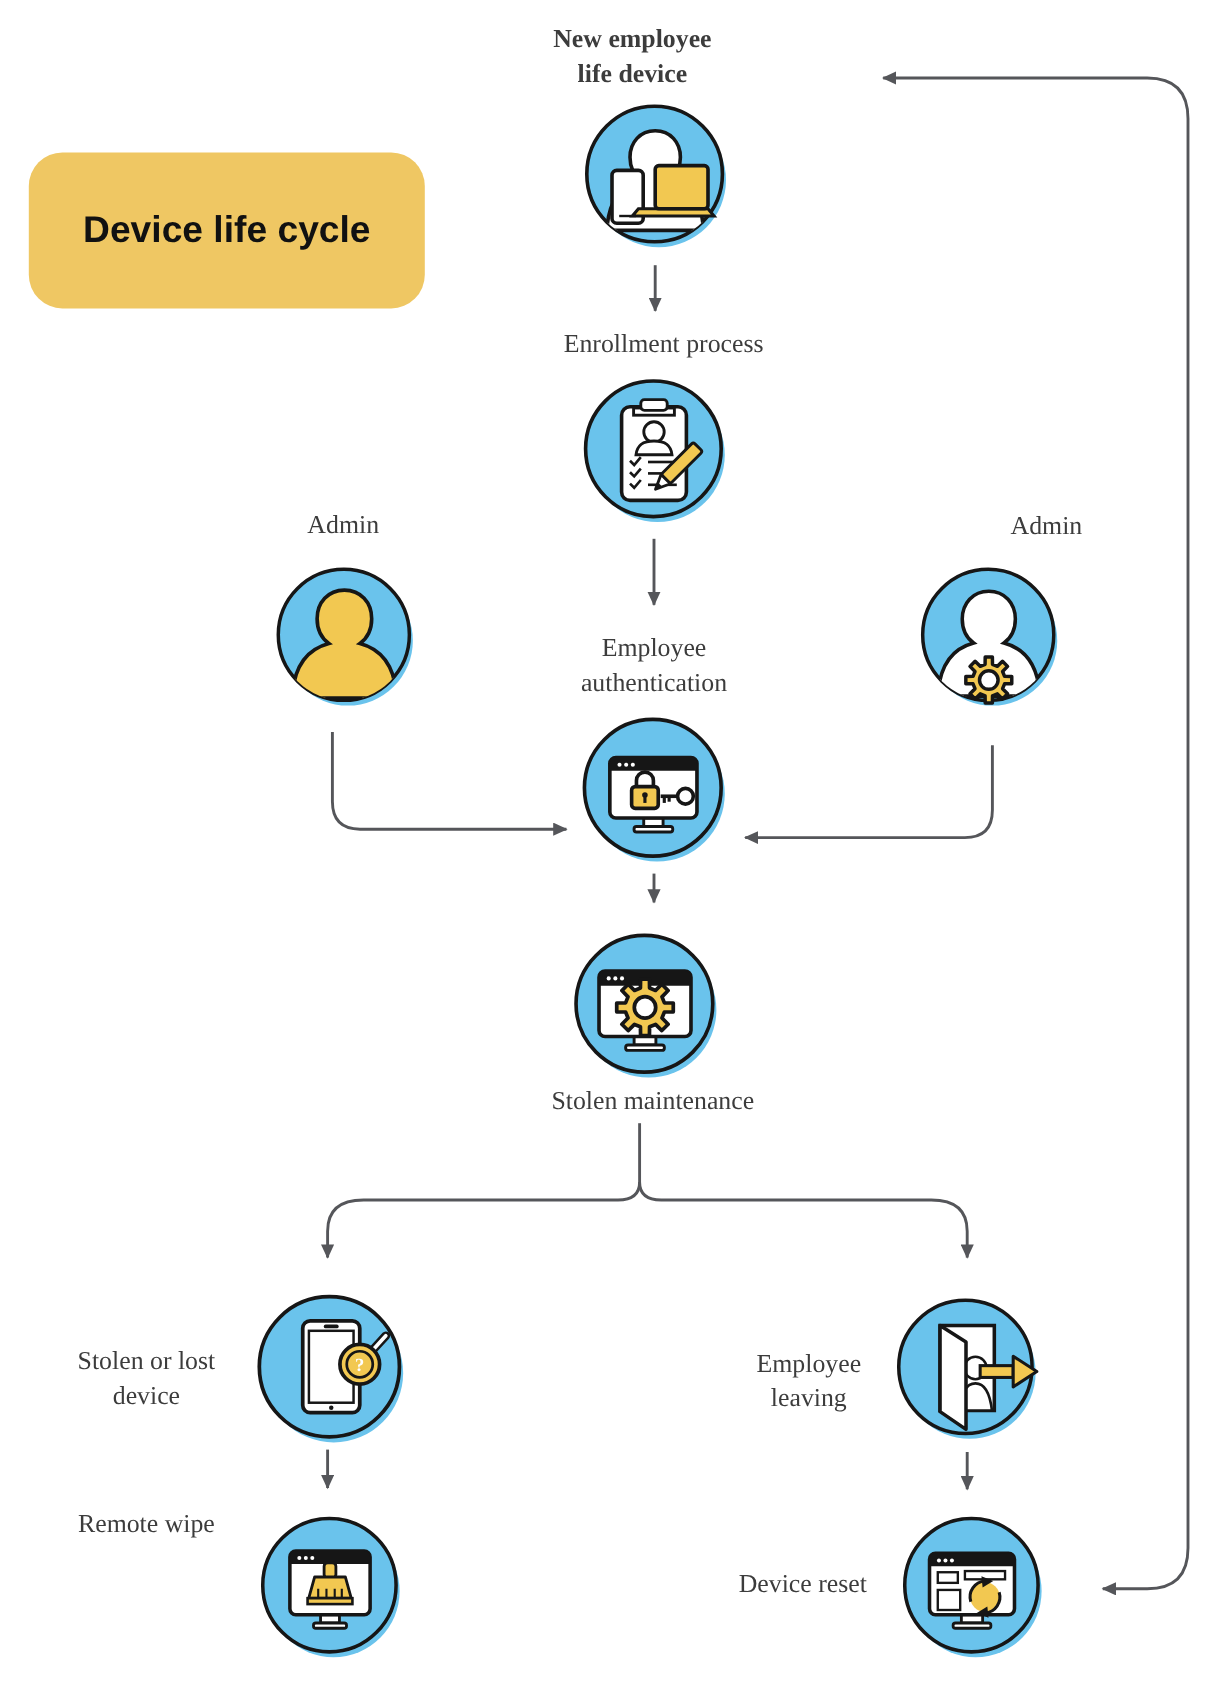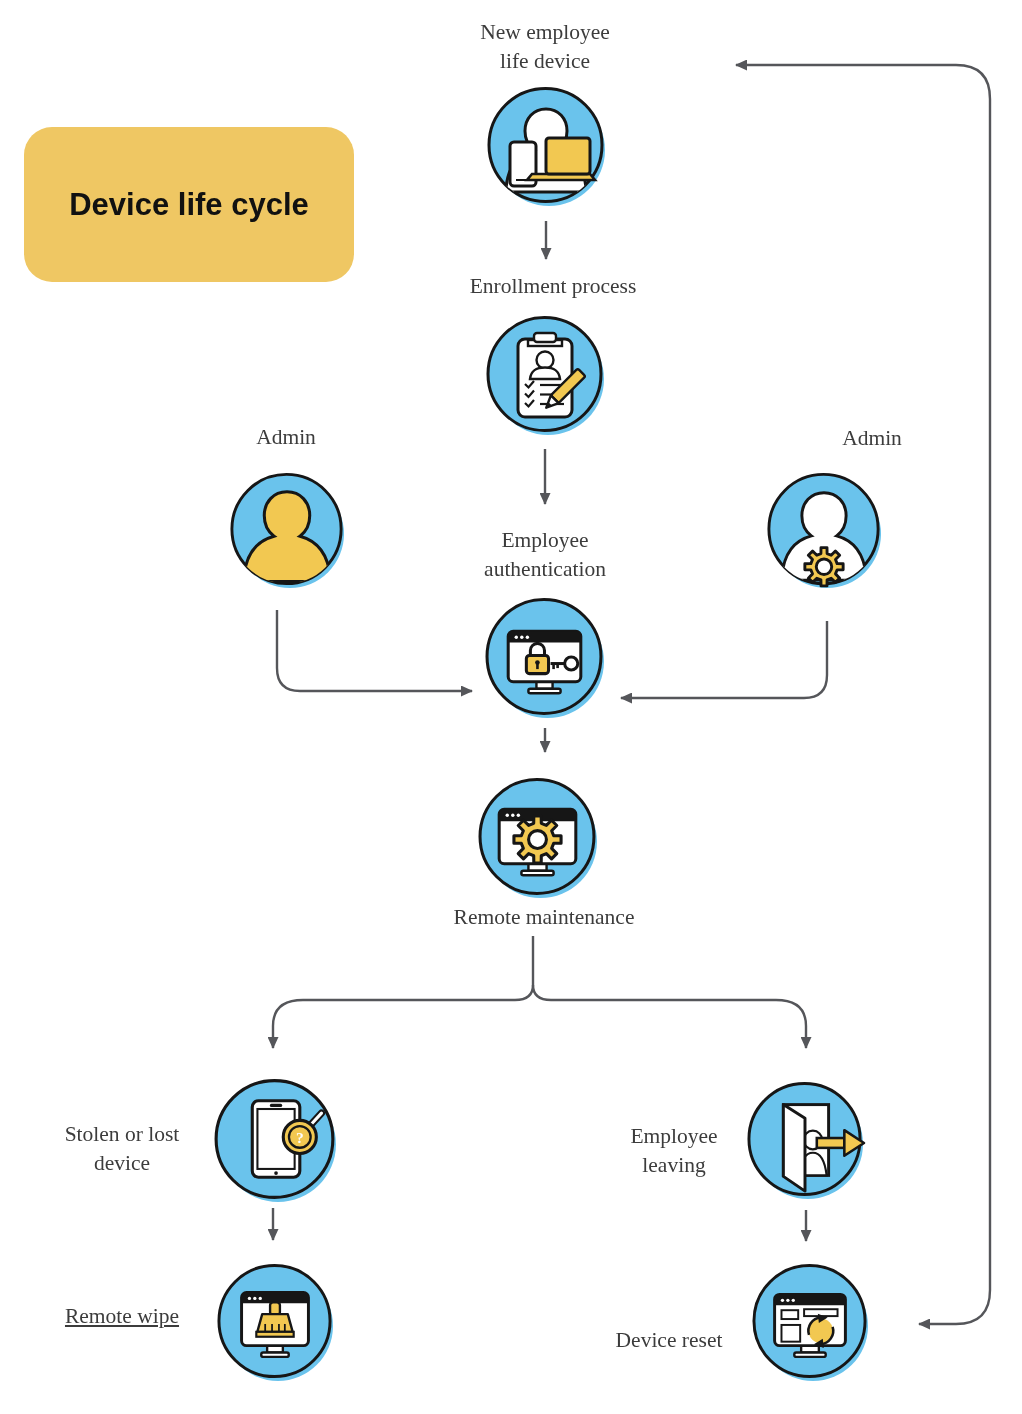--- a/index.html
+++ b/index.html
@@ -3,21 +3,21 @@
 <meta charset="utf-8">
 <style>
   html,body{margin:0;padding:0;background:#ffffff;}
   .canvas{position:relative;width:1022px;height:1414px;background:#ffffff;overflow:hidden;
           font-family:"Liberation Serif", serif;}
   svg{overflow:visible;display:block;}
   .connectors{position:absolute;left:0;top:0;z-index:1;}
   .node{position:absolute;z-index:2;}
   .lbl{position:absolute;z-index:3;color:#3c3c3c;font-size:21.5px;line-height:29px;
        text-align:center;transform:translateX(-50%);white-space:nowrap;}
-  .title-box{position:absolute;left:24px;top:127px;width:330px;height:155px;background:#EFC763;
+  .title-box{position:absolute;left:24px;top:127px;width:330px;height:130px;background:#EFC763;
              border-radius:28px;display:flex;align-items:center;justify-content:center;z-index:3;
              font-family:"Liberation Sans", sans-serif;font-weight:bold;font-size:31px;
              line-height:40px;color:#111;text-align:center;}
 </style>
 </head>
 <body>
 
 <div class="canvas">
 
   <svg width="0" height="0" aria-hidden="true">
@@ -51,52 +51,52 @@
       <path d="M736,65 H956 Q990,65 990,99 V1290 Q990,1324 956,1324 H919" marker-start="url(#arrow)" marker-end="url(#arrow)"></path>
     </g>
   </svg>
 
   <div class="title-box">
     <div>
       <span>Device life cycle</span><br>
     </div>
   </div>
 
-  <div class="lbl" style="left:545px;top:18px;">
+  <div class="lbl" style="left:527px;top:18px;font-weight:bold;">
     <span>New employee</span><br>
     <span>life device</span>
   </div>
   <div class="lbl" style="left:553px;top:272px;">
     <span>Enrollment process</span>
   </div>
   <div class="lbl" style="left:286px;top:423px;">
     <span>Admin</span>
   </div>
   <div class="lbl" style="left:872px;top:424px;">
     <span>Admin</span>
   </div>
   <div class="lbl" style="left:545px;top:526px;">
     <span>Employee</span><br>
     <span>authentication</span>
   </div>
   <div class="lbl" style="left:544px;top:903px;">
-    <span>Remote maintenance</span>
+    <span>Stolen maintenance</span>
   </div>
   <div class="lbl" style="left:122px;top:1120px;">
     <span>Stolen or lost</span><br>
     <span>device</span>
   </div>
   <div class="lbl" style="left:674px;top:1122px;">
     <span>Employee</span><br>
     <span>leaving</span>
   </div>
-  <div class="lbl" style="left:122px;top:1302px;text-decoration:underline;">
+  <div class="lbl" style="left:122px;top:1256px;">
     <span>Remote wipe</span>
   </div>
-  <div class="lbl" style="left:669px;top:1306px;margin-top:20px;">
+  <div class="lbl" style="left:669px;top:1306px;">
     <span>Device reset</span>
   </div>
 
   <div class="node" style="left:486px;top:86px;width:120px;height:120px;">
     <svg width="120" height="120" viewBox="0 0 120 120">
       <defs>
           <clipPath id="clipNE">
             <circle cx="59.5" cy="59" r="56.5"></circle>
           </clipPath>
         </defs>

